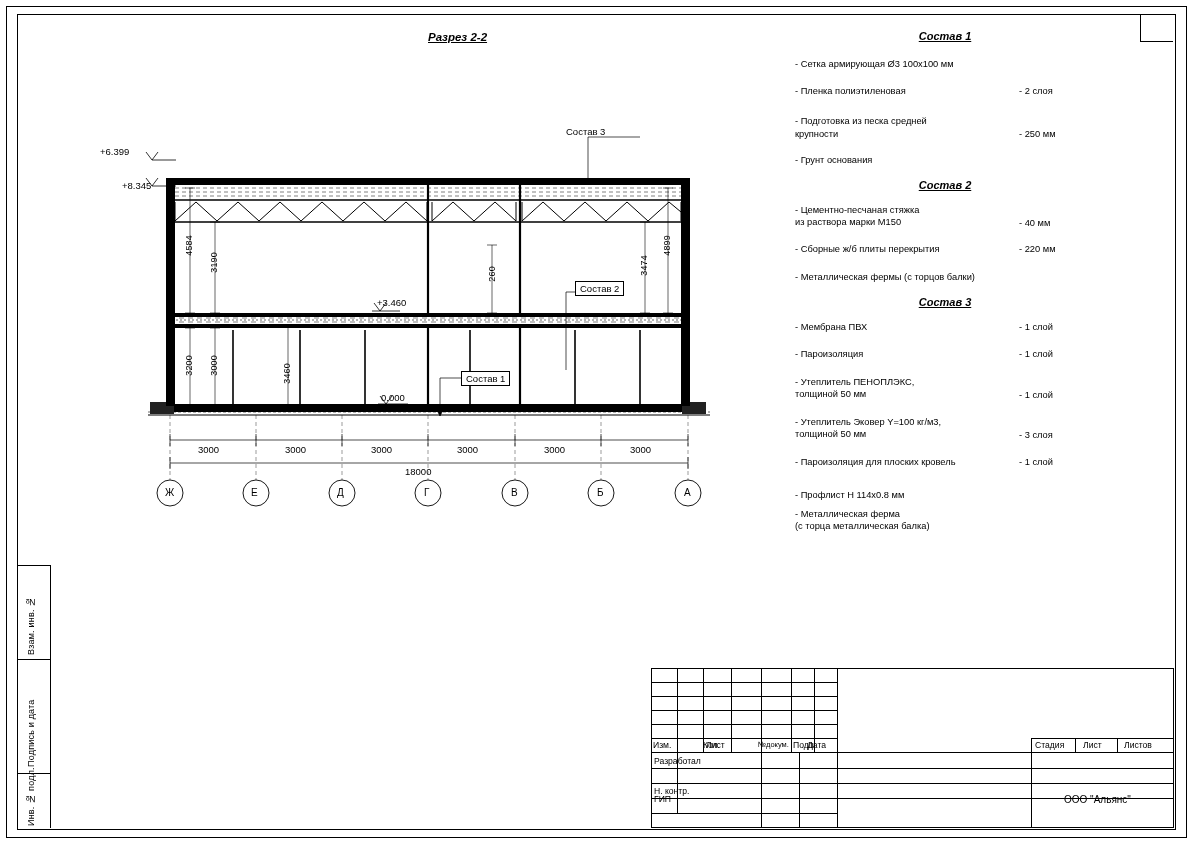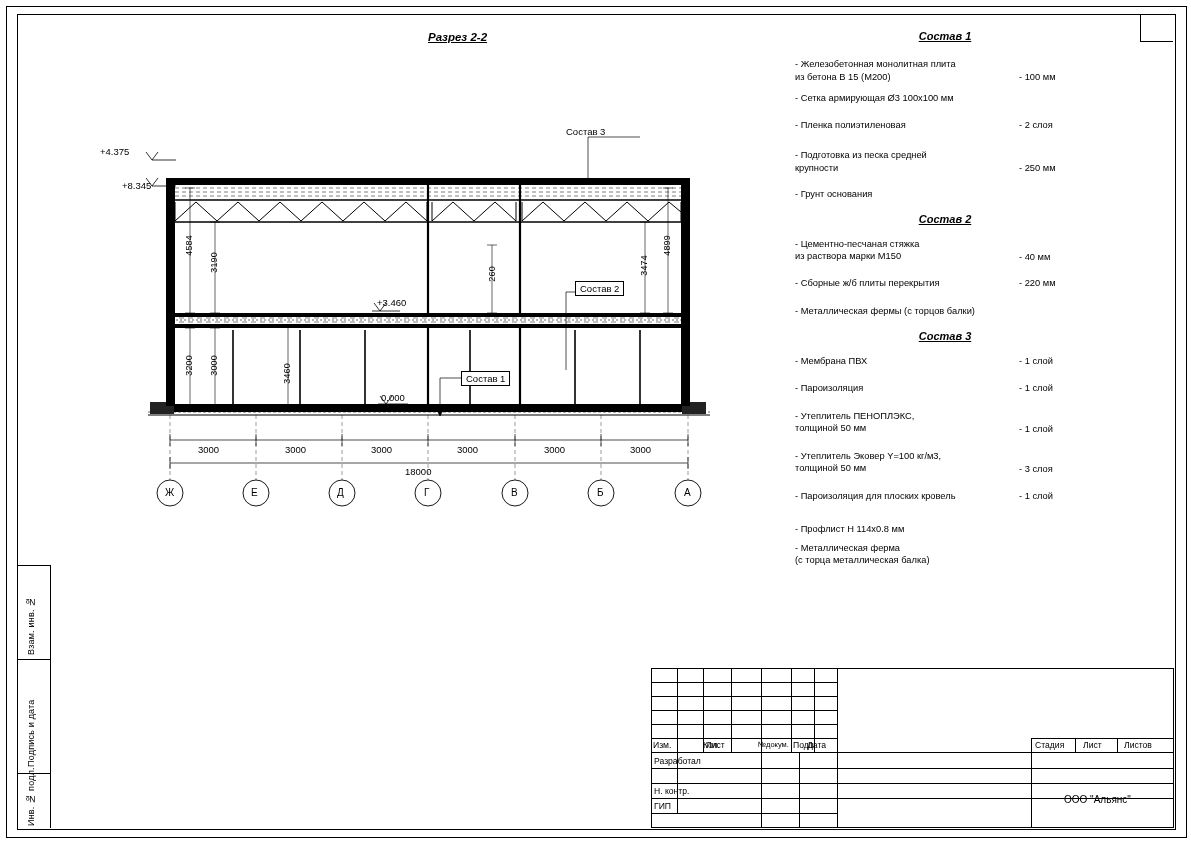--- a/index.html
+++ b/index.html
@@ -198,21 +198,21 @@
         <line x1="566" y1="292" x2="610" y2="292"></line>
 
         <line x1="440" y1="390" x2="440" y2="412"></line>
         <line x1="440" y1="378" x2="440" y2="390"></line>
         <line x1="440" y1="378" x2="462" y2="378"></line>
         <path d="M437 410 l3 6 l3 -6" fill="#000"></path>
       </g>
     </g>
   </svg>
 
-  <div class="lbl" style="left:100px;top:146px;">+4.375</div>
+  <div class="lbl" style="left:100px;top:146px;">+6.399</div>
   <div class="lbl" style="left:100px;top:180px;margin-left:22px;">+8.345</div>
   <div class="lbl" style="left:377px;top:297px;">+3.460</div>
   <div class="lbl" style="left:381px;top:392px;">0.000</div>
 
   <div class="vtext" style="left:184px;top:235px;">4584</div>
   <div class="vtext" style="left:209px;top:252px;">3190</div>
   <div class="vtext" style="left:184px;top:355px;">3200</div>
   <div class="vtext" style="left:209px;top:355px;">3000</div>
   <div class="vtext" style="left:282px;top:363px;">3460</div>
   <div class="vtext" style="left:487px;top:266px;">260</div>
@@ -237,25 +237,20 @@
 
   <div class="lbl" style="left:566px;top:126px;">Состав 3</div>
   <div class="lbl" style="left:575px;top:281px;border:0.8px solid #000;padding:1px 4px;background:#fff;">Состав 2</div>
   <div class="lbl" style="left:461px;top:371px;border:0.8px solid #000;padding:1px 4px;background:#fff;">Состав 1</div>
 
   <div class="spec-col">
 
     <div class="spec-block">
       <div class="spec-h">Состав 1</div>
       <div style="height:16px"></div>
-      <div class="spec-row">
-        <span class="txt" style="white-space:pre-line">- Железобетонная  монолитная плита
-  из бетона В 15 (М200)</span>
-        <span class="val" style="top:13px">- 100 мм</span>
-      </div>
       <div class="spec-row" style="margin-bottom:14px">
         <span class="txt" style="white-space:pre-line">- Сетка армирующая Ø3 100х100 мм</span>
         <span class="val"></span>
       </div>
       <div class="spec-row" style="margin-bottom:18px">
         <span class="txt" style="white-space:pre-line">- Пленка полиэтиленовая</span>
         <span class="val">- 2 слоя</span>
       </div>
       <div class="spec-row" style="margin-bottom:14px">
         <span class="txt" style="white-space:pre-line">- Подготовка из песка средней
@@ -353,21 +348,21 @@
     <div class="st-txt" style="left:2px;top:72px;">Изм.</div>
     <div class="st-txt" style="left:28px;top:72px;padding-left:24px;">Кол.</div>
     <div class="st-txt" style="left:55px;top:72px;">Лист</div>
     <div class="st-txt" style="left:107px;top:72px;font-size:7.5px;">№докум.</div>
     <div class="st-txt" style="left:142px;top:72px;">Подп.</div>
     <div class="st-txt" style="left:156px;top:72px;">Дата</div>
 
     <div class="st-txt" style="left:3px;top:88px;">Разработал</div>
     <div class="st-txt" style="left:3px;top:103px;"></div>
     <div class="st-txt" style="left:3px;top:118px;">Н. контр.</div>
-    <div class="st-txt" style="left:3px;top:133px;">ГИП</div>
+    <div class="st-txt" style="left:3px;top:126px;">ГИП</div>
 
     <div class="st-txt" style="left:384px;top:72px;">Стадия</div>
     <div class="st-txt" style="left:432px;top:72px;">Лист</div>
     <div class="st-txt" style="left:473px;top:72px;">Листов</div>
 
     <div class="st-txt-b" style="left:413px;top:126px;">ООО "Альянс"</div>
   </div>
 
 </div>
 

